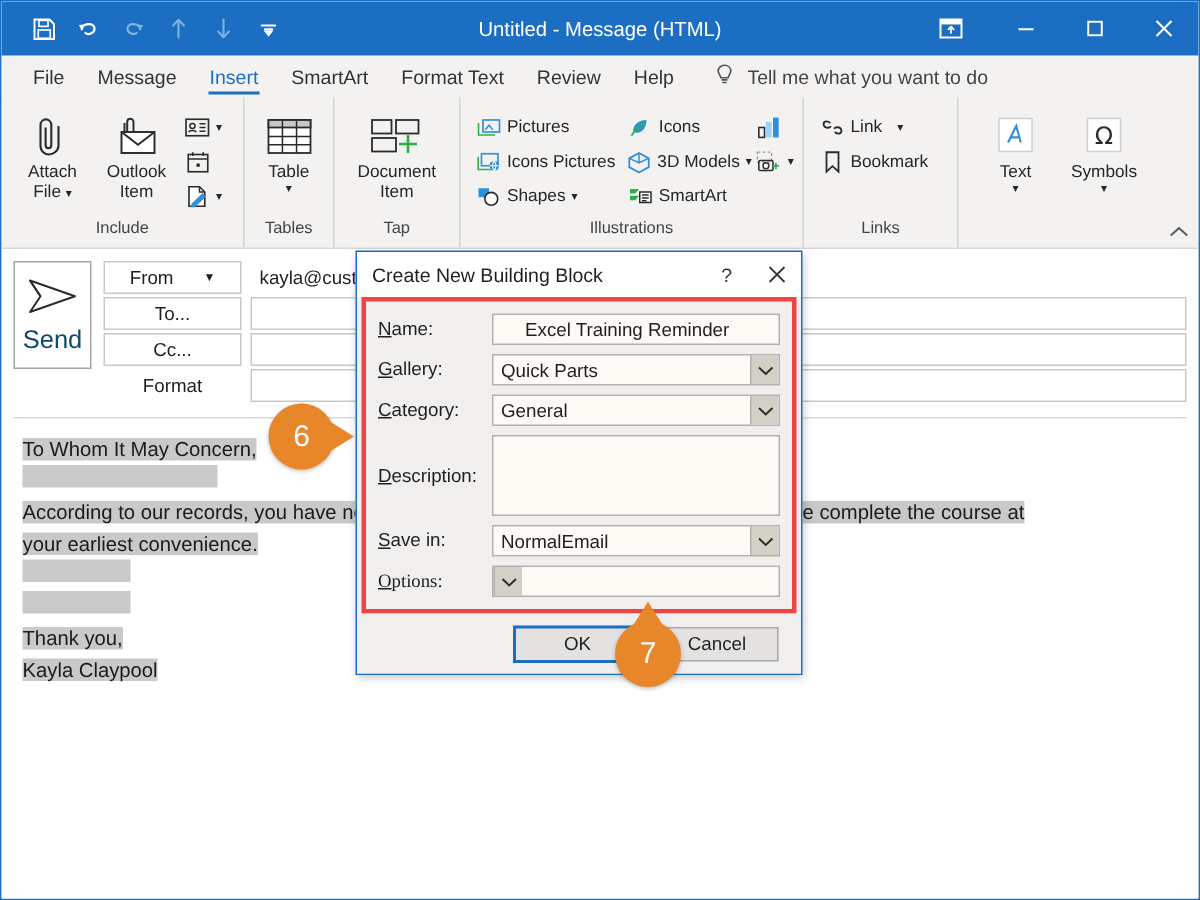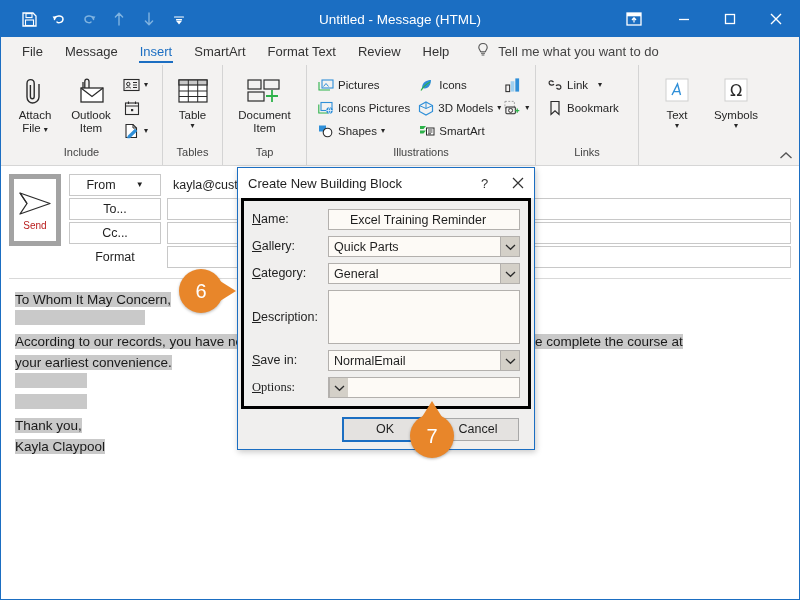--- a/index.html
+++ b/index.html
@@ -144,25 +144,25 @@
     color: #555555;
     font-size: 11px;
   }
 
   
   .msgarea { position: relative; background: #ffffff; height: 434px; }
   .msghdr { display: flex; padding: 8px 8px 6px 8px; }
   .sendbox {
     width: 52px;
     display: flex; flex-direction: column; align-items: center; justify-content: center;
-    border: 5px solid #a3a3a3;
+    border: 1px solid #a3a3a3;
     height: 72px;
     margin-right: 8px;
-    font-size: 10px;
-    color: #b91c1c;
+    font-size: 17px;
+    color: #0c4a6e;
   }
   .hdrfields { flex: 1; display: flex; flex-direction: column; gap: 2px; }
   .hdrrow { display: flex; align-items: stretch; height: 22px; }
   .hdrbtn {
     width: 92px;
     border: 1px solid #c8c8c8;
     background: #ffffff;
     display: flex; align-items: center; justify-content: center;
     gap: 20px;
     font-size: 12.5px; color: #1f1f1f;
@@ -214,21 +214,21 @@
     color: #1f1f1f;
   }
   .dlg-title-btns { margin-left: auto; display: flex; align-items: center; }
   .dlg-tb {
     width: 33px; height: 30px;
     display: flex; align-items: center; justify-content: center;
     color: #333333; font-size: 13px;
   }
   .dlg-form {
     margin: 0 3px;
-    border: 3px solid #000000;
+    border: 3px solid #ef4444;
     background: #f0efee;
     padding: 8px 8px 8px 8px;
   }
   .frow { display: flex; align-items: flex-start; margin-bottom: 6px; }
   .frow:last-child { margin-bottom: 0; font-family: Liberation Serif, serif; }
   .flabel {
     width: 76px;
     font-size: 12.5px;
     color: #1f1f1f;
     padding-top: 3px;

